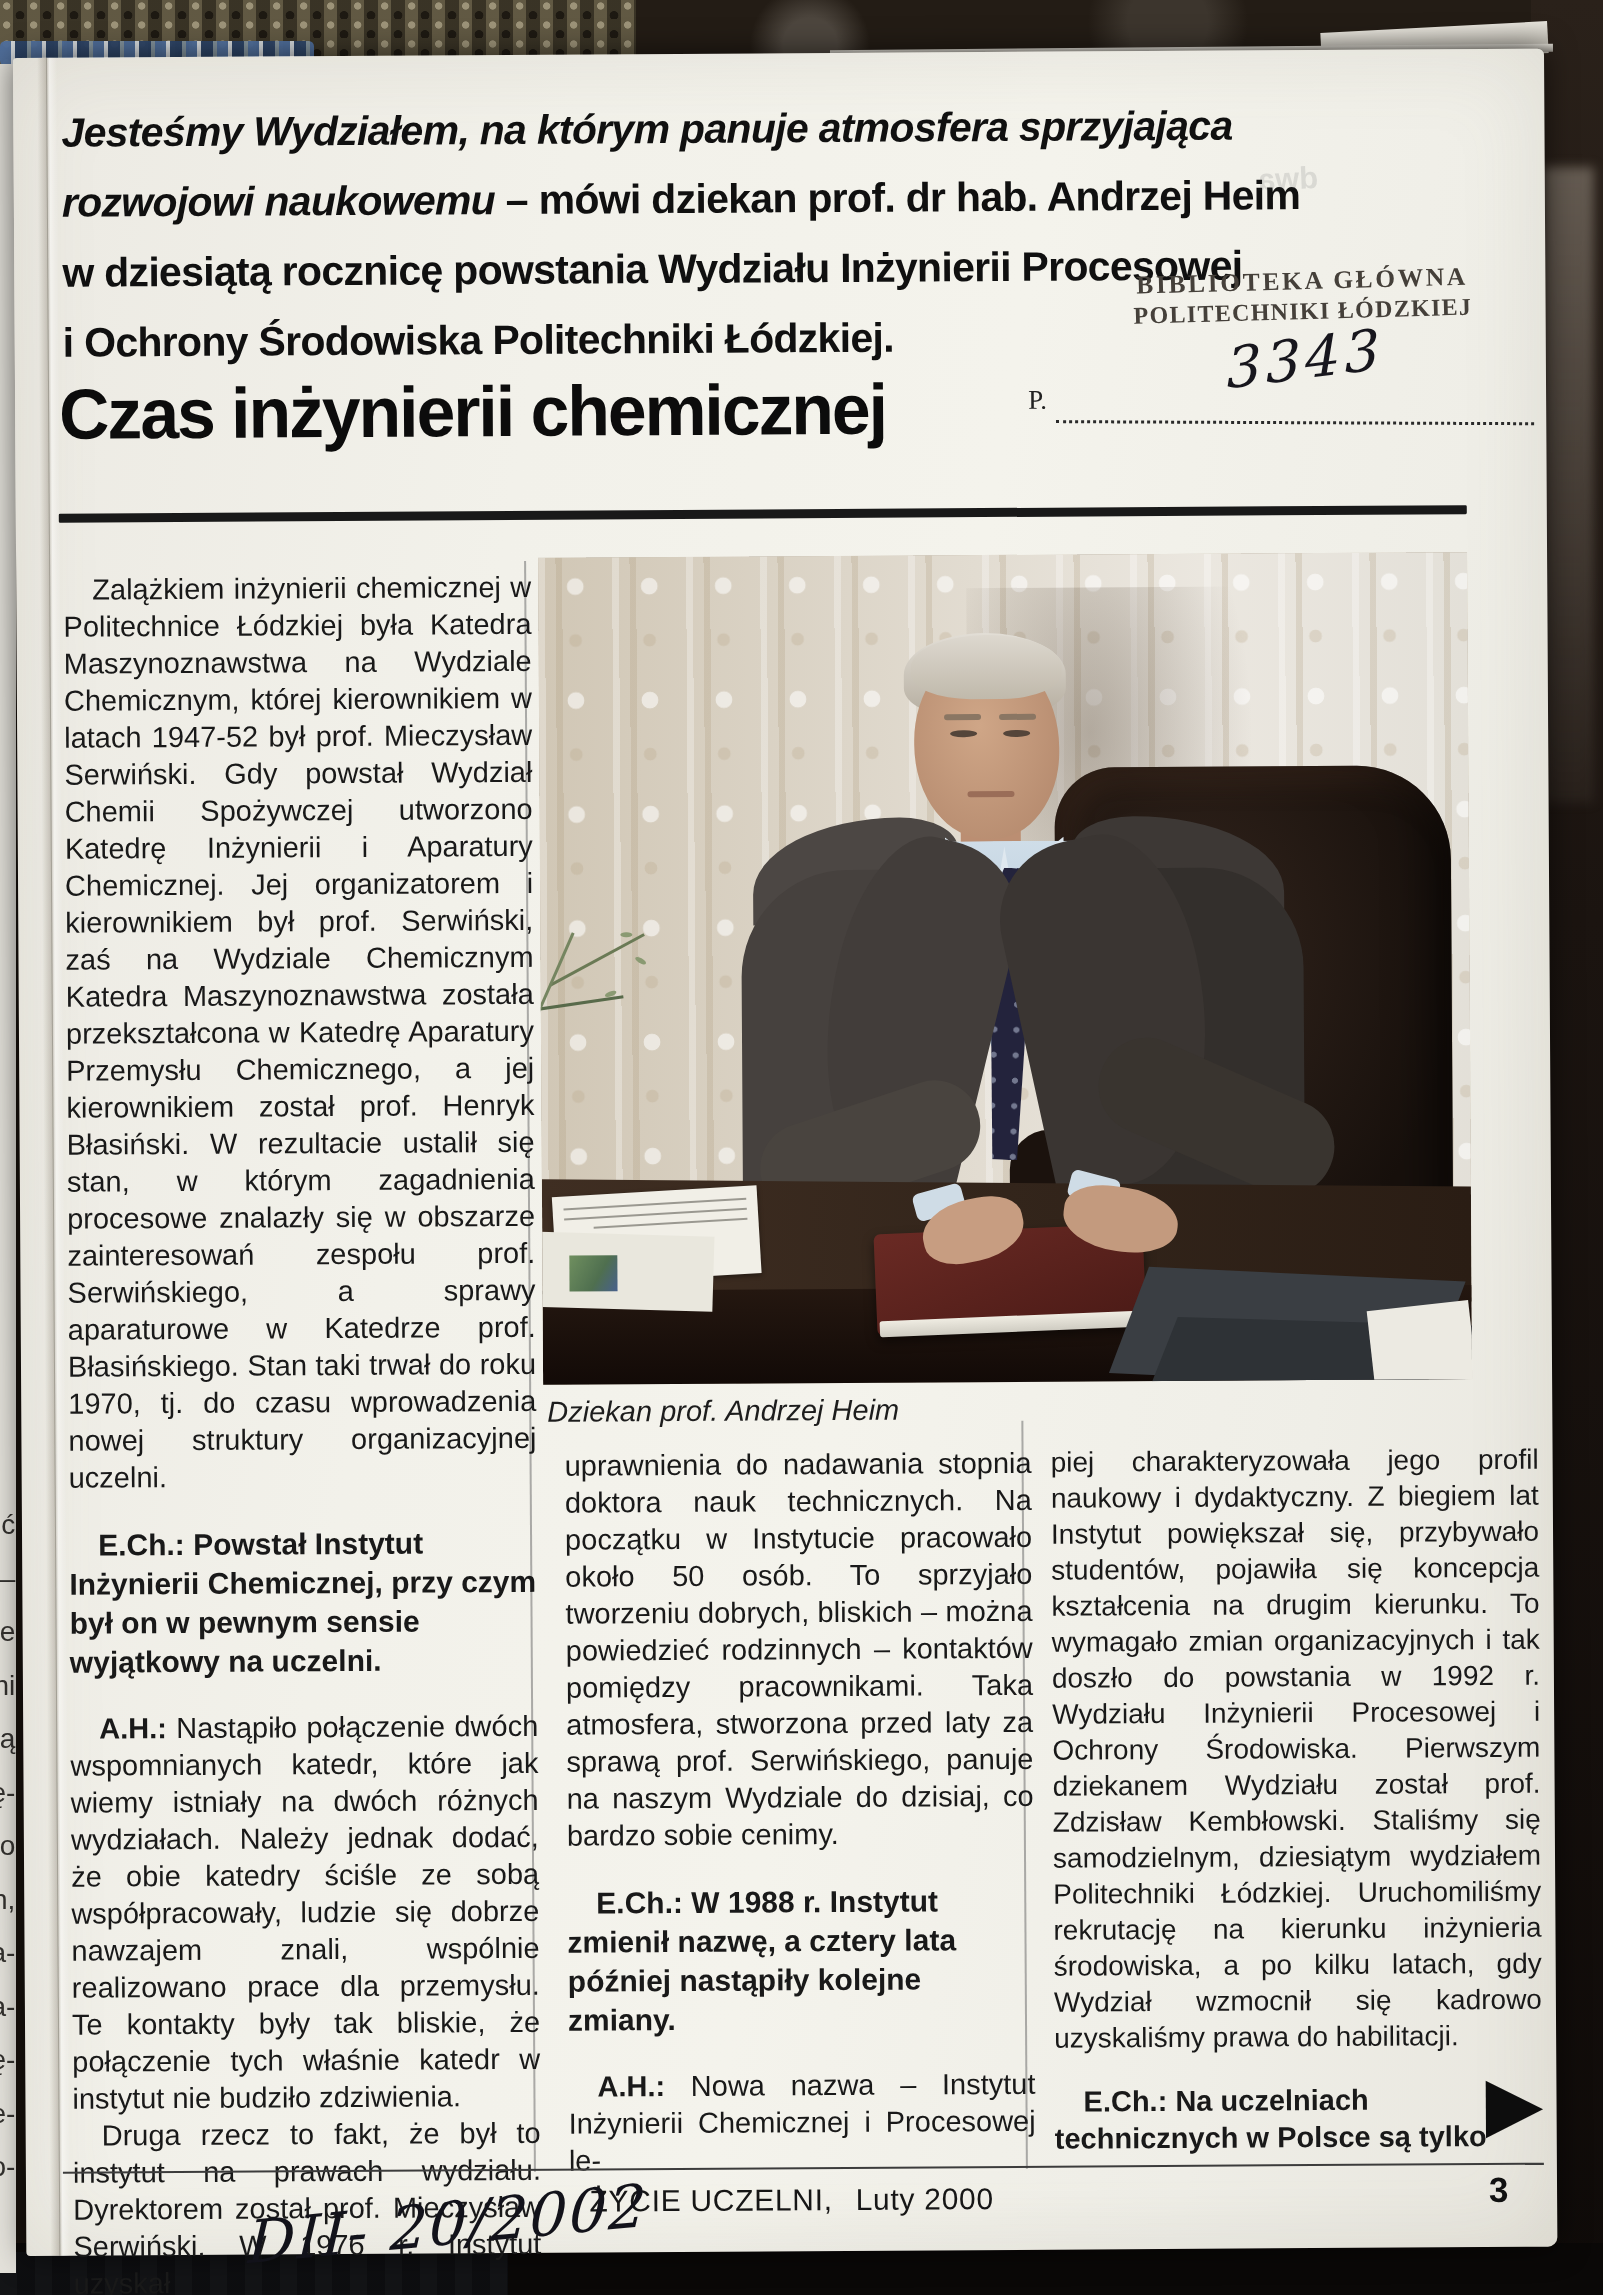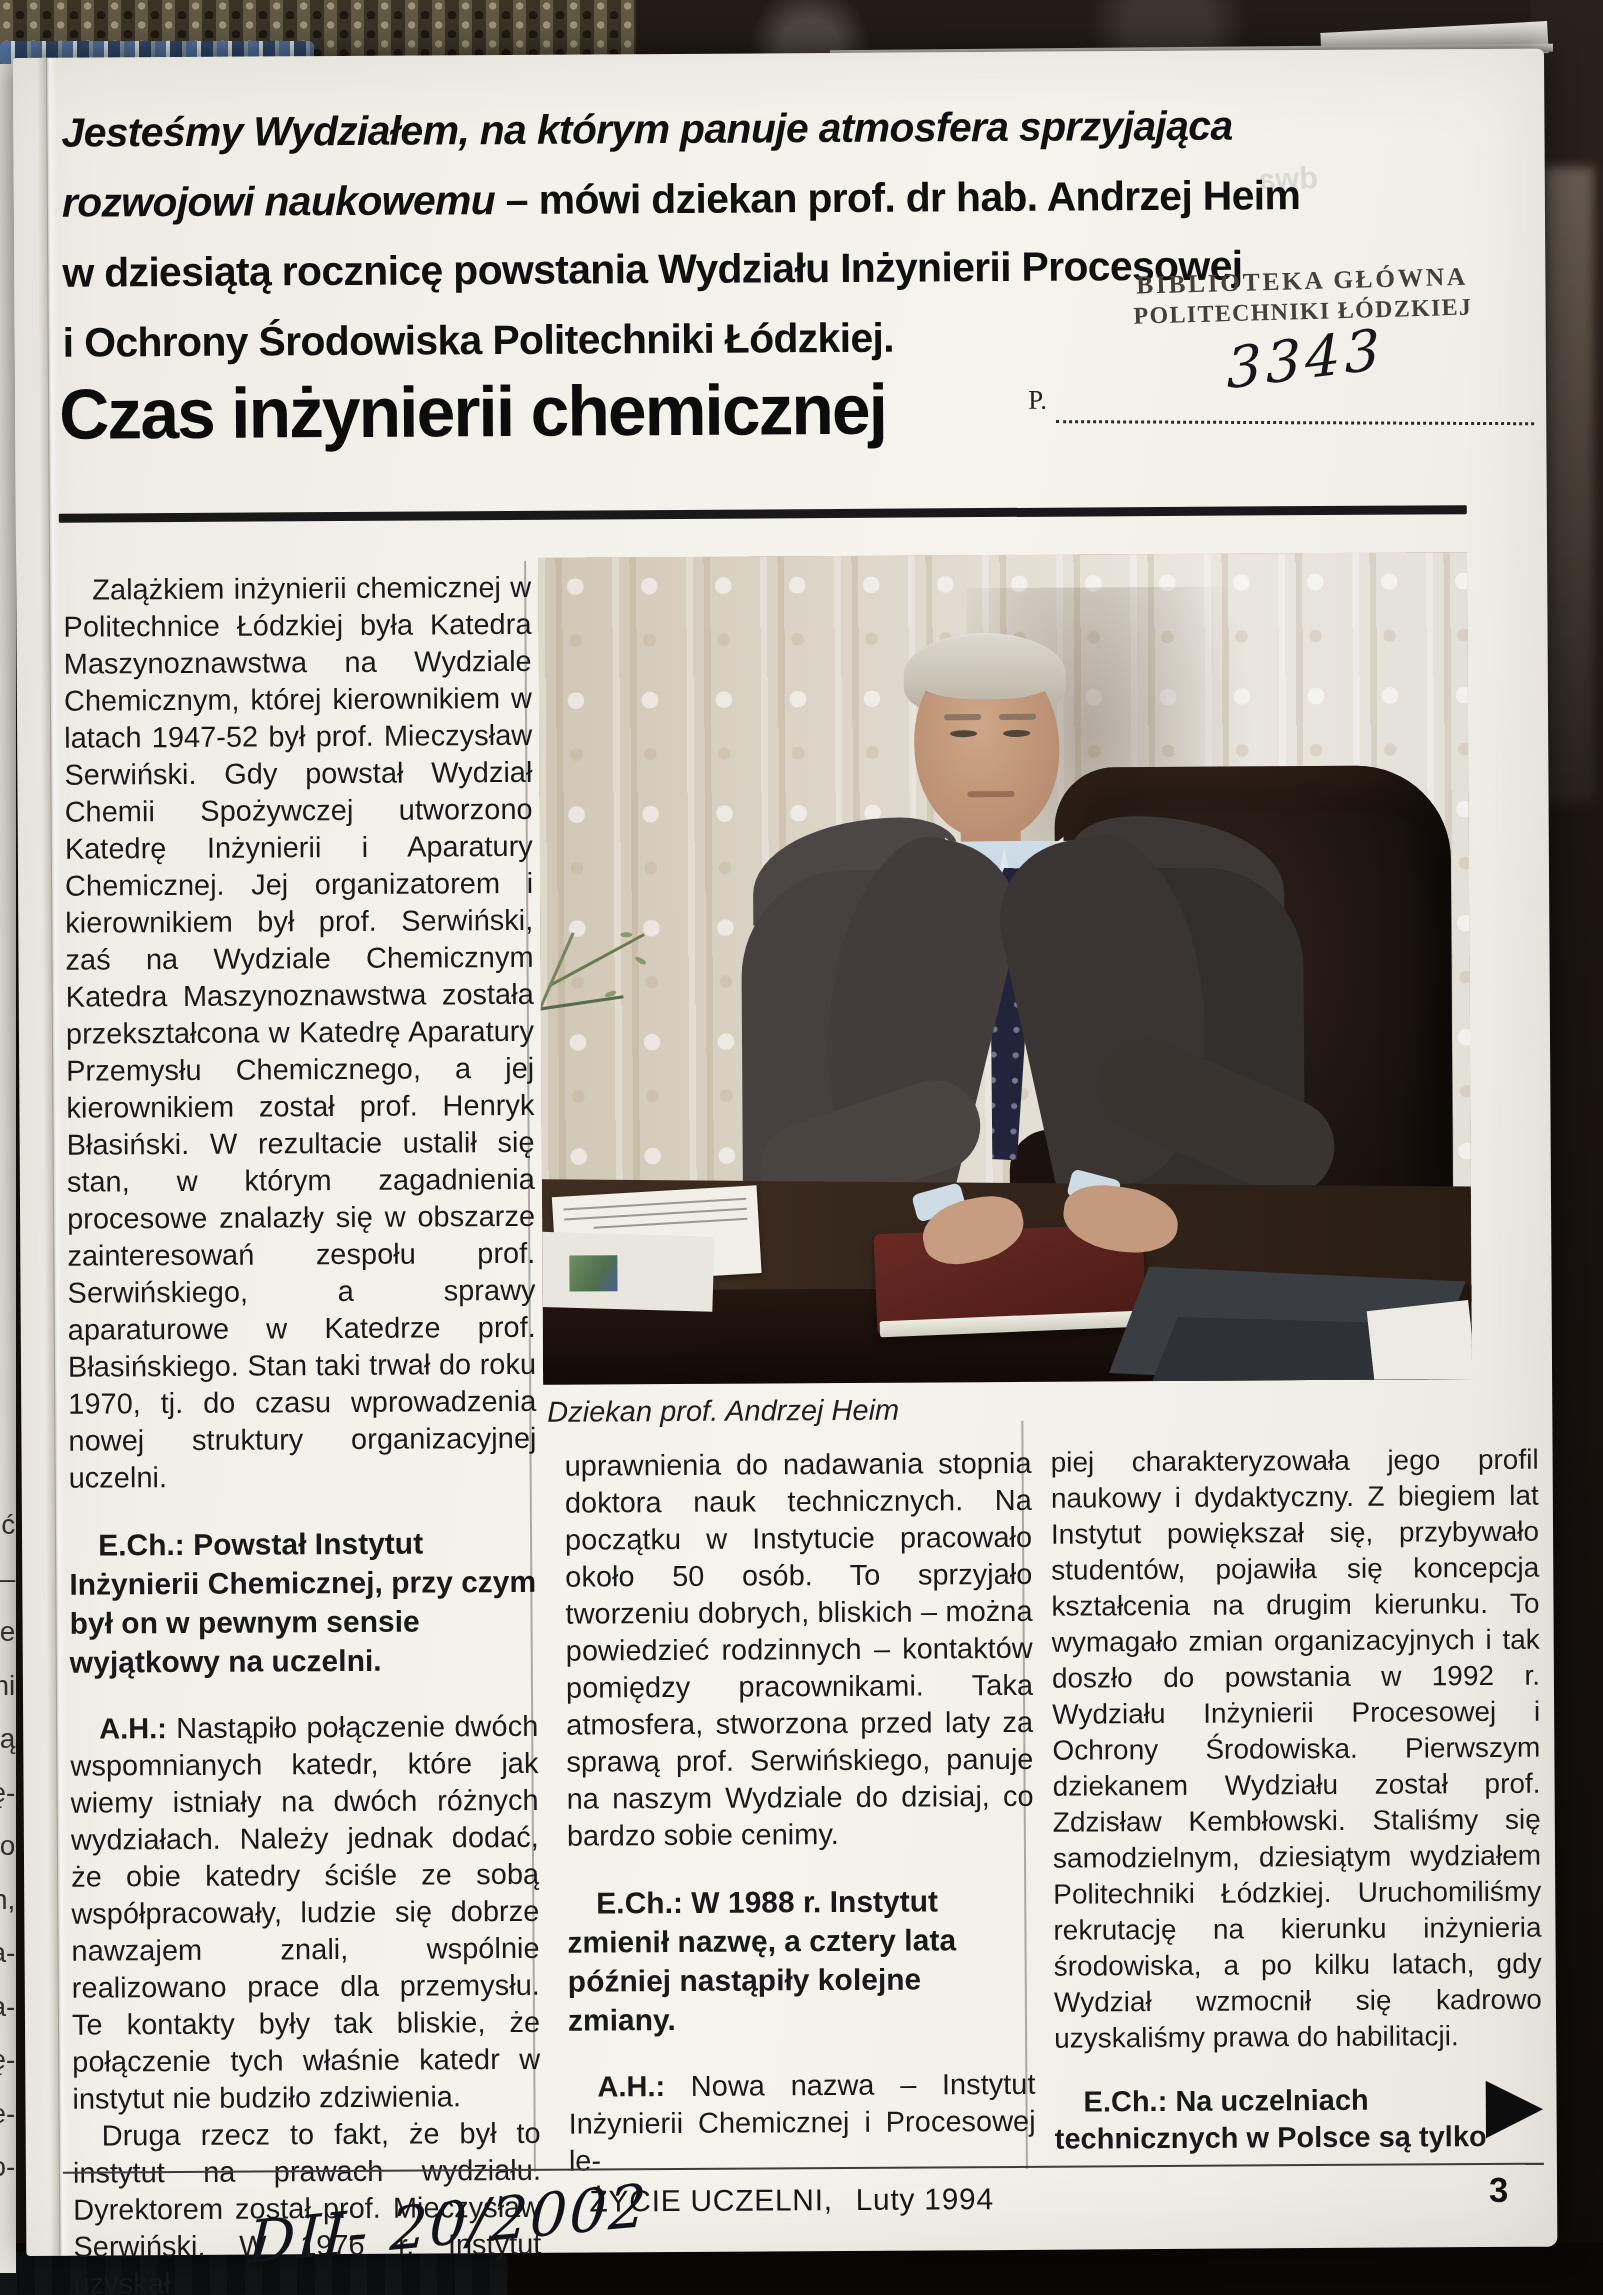--- a/index.html
+++ b/index.html
@@ -301,19 +301,19 @@
       </div>
     <div class="col col3">
         <p class="para body"><span>piej charakteryzowała jego profil naukowy i dydaktyczny. Z biegiem lat Instytut powiększał się, przybywało studentów, pojawiła się koncepcja kształcenia na drugim kierunku. To wymagało zmian organizacyjnych i tak doszło do powstania w 1992 r. Wydziału Inżynierii Procesowej i Ochrony Środowiska. Pierwszym dziekanem Wydziału został prof. Zdzisław Kembłowski. Staliśmy się samodzielnym, dziesiątym wydziałem Politechniki Łódzkiej. Uruchomiliśmy rekrutację na kierunku inżynieria środowiska, a po kilku latach, gdy Wydział wzmocnił się kadrowo uzyskaliśmy prawa do habilitacji.</span></p>
         <p class="para lead indent"><b>E.Ch.: </b><span>Na uczelniach technicznych w Polsce są tylko</span></p>
       </div>
 
     <div class="abs cont-arrow">▶</div>
 
     <div class="abs footer-rule"></div>
     <div class="abs footer">
-      <span>ŻYCIE UCZELNI,</span><span class="issue">Luty 1994</span>
+      <span>ŻYCIE UCZELNI,</span><span class="issue">Luty 2000</span>
     </div>
     <div class="abs page-num">3</div>
     <div class="abs hand-note">DII- 20/2002</div>
   </div>
 </div>
 
 
 </body></html>

